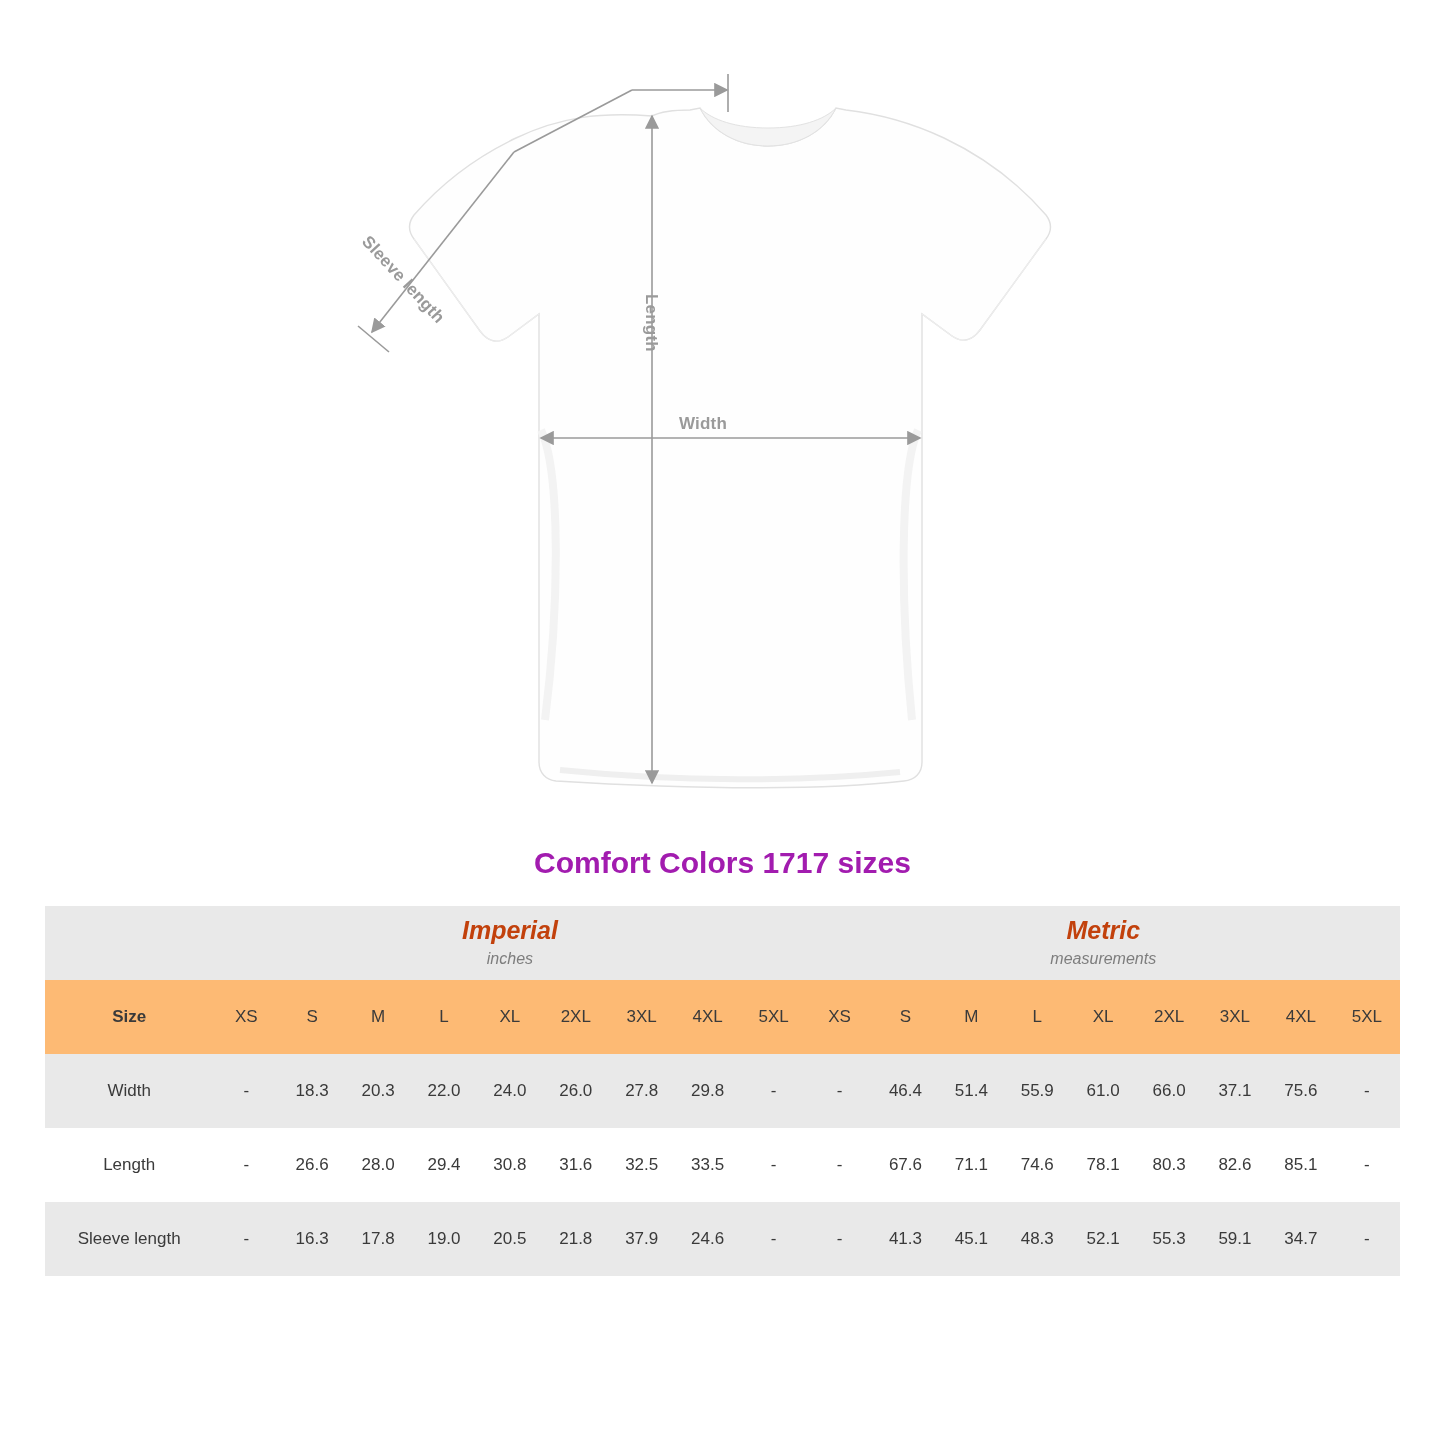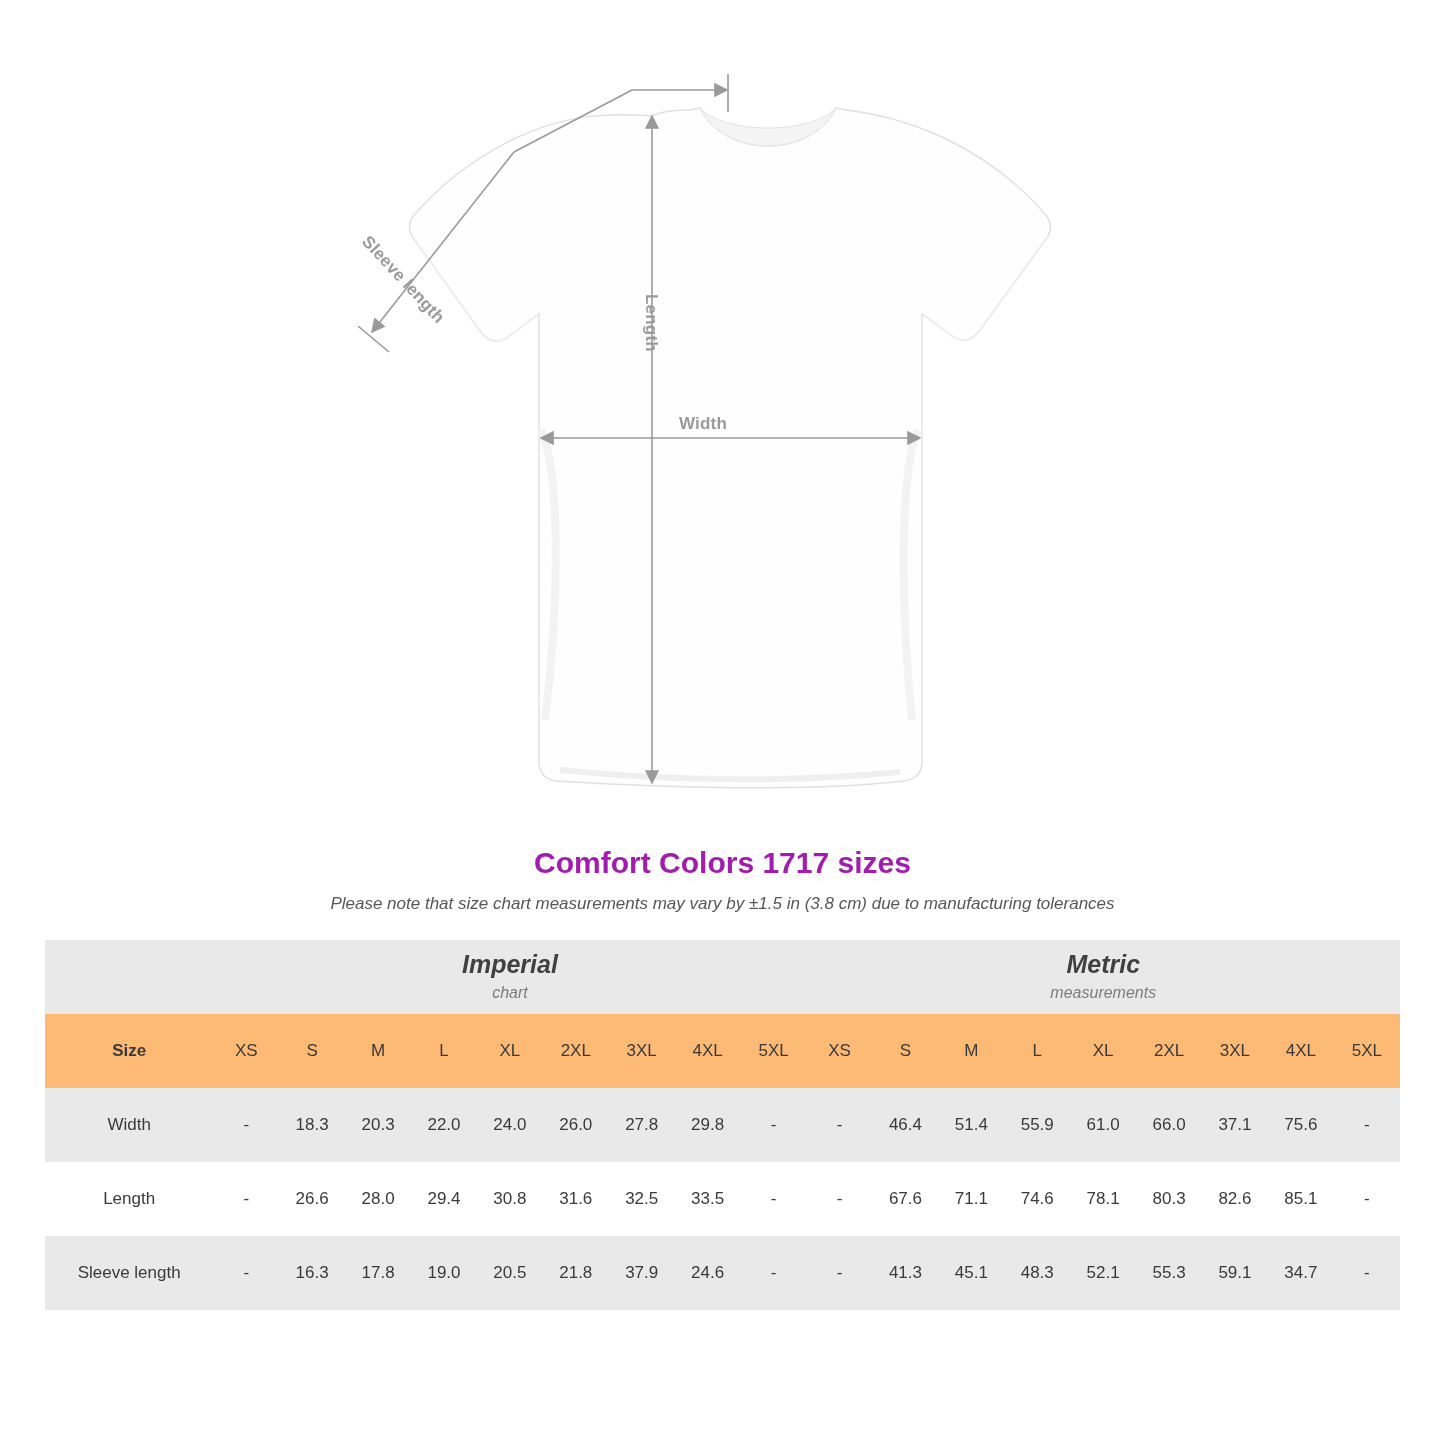--- a/index.html
+++ b/index.html
@@ -96,21 +96,21 @@
   }
   
   .unit-row td {
     background: #e9e9e9;
     height: 112px;
   }
   .unit-name {
     font-size: 25px;
     font-style: italic;
     font-weight: bold;
-    color: #404040;
+    color: #c2410c;
     line-height: 1.25;
   }
   .unit-sub {
     font-size: 16px;
     font-style: italic;
     color: #7d7d7d;
     line-height: 1.6;
   }
   
   .head-row td {
@@ -204,21 +204,20 @@
       </g>
     </svg>
 
     <div class="dim-label lbl-sleeve">Sleeve length</div>
     <div class="dim-label lbl-length">Length</div>
     <div class="dim-label lbl-width">Width</div>
   </div>
 
   <div class="title-block">
     <div class="chart-title">Comfort Colors 1717 sizes</div>
-    <div class="chart-note">Please note that size chart measurements may vary by ±1.5 in (3.8 cm) due to manufacturing tolerances</div>
   </div>
 
   <div class="table-wrap">
     <table class="size-table">
       <colgroup>
         <col class="label-col">
         <col class="data-col">
           <col class="data-col">
           <col class="data-col">
           <col class="data-col">
@@ -235,21 +234,21 @@
         <col class="data-col">
           <col class="data-col">
           <col class="data-col">
           <col class="data-col">
       </colgroup>
       <tbody>
         <tr class="unit-row">
           <td></td>
           <td colspan="9">
             <div class="unit-name">Imperial</div>
-            <div class="unit-sub">chart</div>
+            <div class="unit-sub">inches</div>
           </td>
           <td colspan="9">
             <div class="unit-name">Metric</div>
             <div class="unit-sub">measurements</div>
           </td>
         </tr>
 
         <tr class="head-row">
           <td class="rowlabel">Size</td>
           <td>XS</td>

